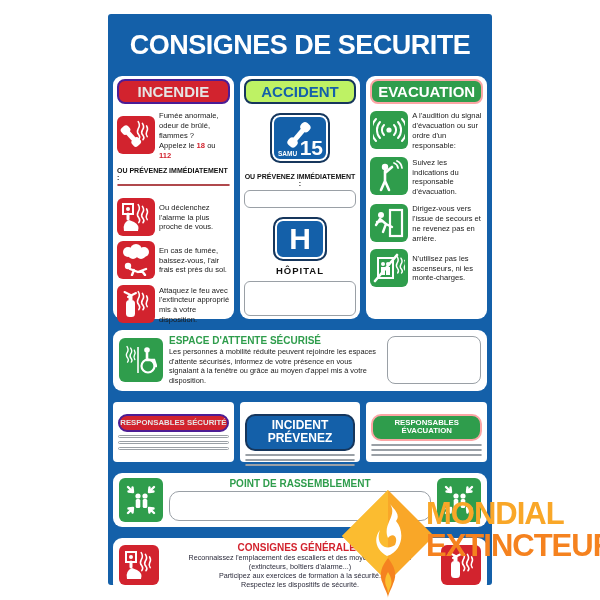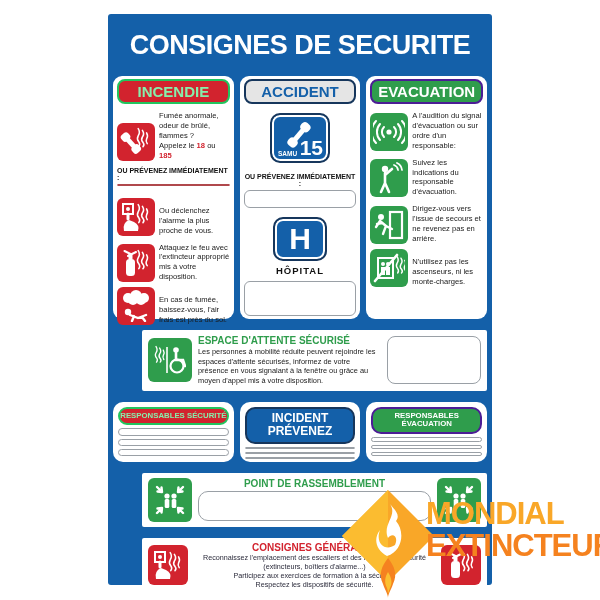--- a/index.html
+++ b/index.html
@@ -3,52 +3,52 @@
 <meta charset="utf-8">
 <style>
   html,body{margin:0;padding:0;}
   body{width:600px;height:600px;background:#fff;font-family:"Liberation Sans",sans-serif;position:relative;overflow:hidden;}
   .poster{position:absolute;left:108px;top:14px;width:384px;height:571px;background:#1460a9;border-radius:3px;box-sizing:border-box;padding:4px 5px;display:flex;flex-direction:column;gap:11px;}
   .title{color:#fff;font-weight:bold;font-size:27px;text-align:center;letter-spacing:-0.5px;padding:14px 0 6px 0;line-height:1;}
   
   .cols{display:flex;gap:6px;height:243px;}
   .col{flex:1;background:#fff;border-radius:9px;box-sizing:border-box;padding:3px 4px;display:flex;flex-direction:column;gap:3px;position:relative;}
   .pill{border-radius:8px;text-align:center;font-weight:bold;font-size:15px;padding:2px 0;line-height:1.15;}
-  .pill-red{background:#d2232e;color:#86efac;border:2px solid #22c55e;}
-  .pill-blue{background:#e5e5e5;color:#1460a9;border:2px solid #16365c;}
-  .pill-green{background:#2f9d4c;color:#fff;border:2px solid #4c1d95;}
-  .row{display:flex;gap:4px;align-items:flex-end;margin-top:2px;}
+  .pill-red{background:#d2232e;color:#e5e5e5;border:2px solid #4c1d95;}
+  .pill-blue{background:#bef264;color:#1460a9;border:2px solid #16365c;}
+  .pill-green{background:#2f9d4c;color:#fff;border:2px solid #fca5a5;}
+  .row{display:flex;gap:4px;align-items:center;margin-top:2px;}
   .txt{font-size:7.6px;line-height:1.3;color:#1a1a1a;padding-top:2px;}
   .icon{width:38px;height:38px;border-radius:6px;flex:0 0 auto;display:flex;align-items:center;justify-content:center;}
   .icon.red{background:#d2232e;}
   .icon.green{background:#2f9d4c;}
   .icon svg{width:32px;height:32px;}
   .red-num{color:#d2232e;font-weight:bold;}
   .prevenez{font-size:7px;font-weight:bold;color:#111;margin-top:3px;}
   .blank{background:#fff;border-radius:6px;box-sizing:border-box;}
   .blank.redb{border:1.5px solid #b0484c;height:19px;}
   .blank.grayb{border:1.5px solid #9aa0a6;height:21px;}
   .red-sep{height:2px;background:#d2232e;border:0;margin:3px 0 1px 0;}
   .samu{width:56px;height:56px;background:#1460a9;border:2px solid #16365c;border-radius:10px;margin:6px auto 4px auto;position:relative;box-shadow:inset 0 0 0 2px #fff;}
   .samu svg{position:absolute;left:3px;top:3px;width:46px;height:46px;}
   .samu .samu-txt{position:absolute;left:6px;bottom:4px;color:#fff;font-size:6.5px;font-weight:bold;}
   .samu .samu-num{position:absolute;right:5px;bottom:1px;color:#fff;font-size:21px;font-weight:bold;}
   .hop{width:50px;height:50px;background:#1460a9;border:2px solid #16365c;border-radius:10px;margin:6px auto 1px auto;box-shadow:inset 0 0 0 2px #fff;display:flex;align-items:center;justify-content:center;color:#fff;font-weight:bold;font-size:30px;}
   .hop-label{text-align:center;font-weight:bold;font-size:9.5px;color:#111;letter-spacing:1px;}
   
-  .panel{background:#fff;border-radius:2px;box-sizing:border-box;padding:5px 6px;display:flex;gap:6px;align-items:center;margin-left:29px;}
+  .panel{background:#fff;border-radius:9px;box-sizing:border-box;padding:5px 6px;display:flex;gap:6px;align-items:center;}
   .espace{height:62px;}
   .espace .icon{width:44px;height:44px;}
   .espace-text{flex:1;}
   .espace-title{color:#2f9d4c;font-weight:bold;font-size:10px;margin-bottom:1px;}
   .espace-body{font-size:7.4px;line-height:1.3;color:#1a1a1a;}
   .espace .blank{width:94px;height:48px;flex:0 0 auto;border:1.5px solid #9aa0a6;border-radius:8px;}
   
   .resp-row{display:flex;gap:6px;height:60px;}
-  .resp{flex:1;background:#fff;border-radius:10px;box-sizing:border-box;padding:5px 5px;display:flex;flex-direction:column;gap:3px;}
+  .resp{flex:1;background:#fff;border-radius:4px;box-sizing:border-box;padding:12px 5px;display:flex;flex-direction:column;gap:3px;}
   .resp .pill{font-size:7.8px;border-radius:10px;padding:3px 0;}
   .resp-line{height:11px;border:1px solid #9aa0a6;border-radius:6px;}
   
   .rass{height:57px;align-items:center;}
   .rass .icon{width:44px;height:44px;}
   .rass-center{flex:1;display:flex;flex-direction:column;gap:2px;}
   .rass-title{color:#2f9d4c;font-weight:bold;font-size:10px;text-align:center;}
   .rass .blank{height:30px;border:1.5px solid #9aa0a6;border-radius:10px;}
   
   .cg{height:55px;align-items:center;}
@@ -173,51 +173,51 @@
       <div class="pill pill-red">INCENDIE</div>
       <div class="row">
         <div class="icon red">
             <svg viewBox="0 0 32 32">
               <use href="#ic-phone"></use>
               <use href="#ic-flames" transform="translate(17,2) scale(0.6)"></use>
             </svg>
           </div>
         <div class="txt">
           <span>Fumée anormale, odeur de brûlé, flammes ?</span><br>
-          <span>Appelez le </span><span class="red-num">18</span><span> ou </span><span class="red-num">185</span>
+          <span>Appelez le </span><span class="red-num">18</span><span> ou </span><span class="red-num">112</span>
         </div>
       </div>
       <div class="prevenez">OU PRÉVENEZ IMMÉDIATEMENT :</div>
       <div class="blank redb"></div>
       <hr class="red-sep">
       <div class="row">
         <div class="icon red">
             <svg viewBox="0 0 32 32">
               <use href="#ic-alarmhand"></use>
               <use href="#ic-flames" transform="translate(17,3) scale(0.6)"></use>
             </svg>
           </div>
         <div class="txt">Ou déclenchez l'alarme la plus proche de vous.</div>
       </div>
       <div class="row">
         <div class="icon red">
             <svg viewBox="0 0 32 32">
+              <use href="#ic-smoke"></use>
+            </svg>
+          </div>
+        <div class="txt">En cas de fumée, baissez-vous, l'air frais est près du sol.</div>
+      </div>
+      <div class="row">
+        <div class="icon red">
+            <svg viewBox="0 0 32 32">
               <use href="#ic-ext"></use>
               <use href="#ic-flames" transform="translate(17,3) scale(0.6)"></use>
             </svg>
           </div>
         <div class="txt">Attaquez le feu avec l'extincteur approprié mis à votre disposition.</div>
-      </div>
-      <div class="row">
-        <div class="icon red">
-            <svg viewBox="0 0 32 32">
-              <use href="#ic-smoke"></use>
-            </svg>
-          </div>
-        <div class="txt">En cas de fumée, baissez-vous, l'air frais est près du sol.</div>
       </div>
     </div>
 
     <div class="col">
       <div class="pill pill-blue">ACCIDENT</div>
       <div class="samu">
         <svg viewBox="0 0 46 46">
             <use href="#ic-samuphone"></use>
           </svg>
         <span class="samu-txt">SAMU</span>

